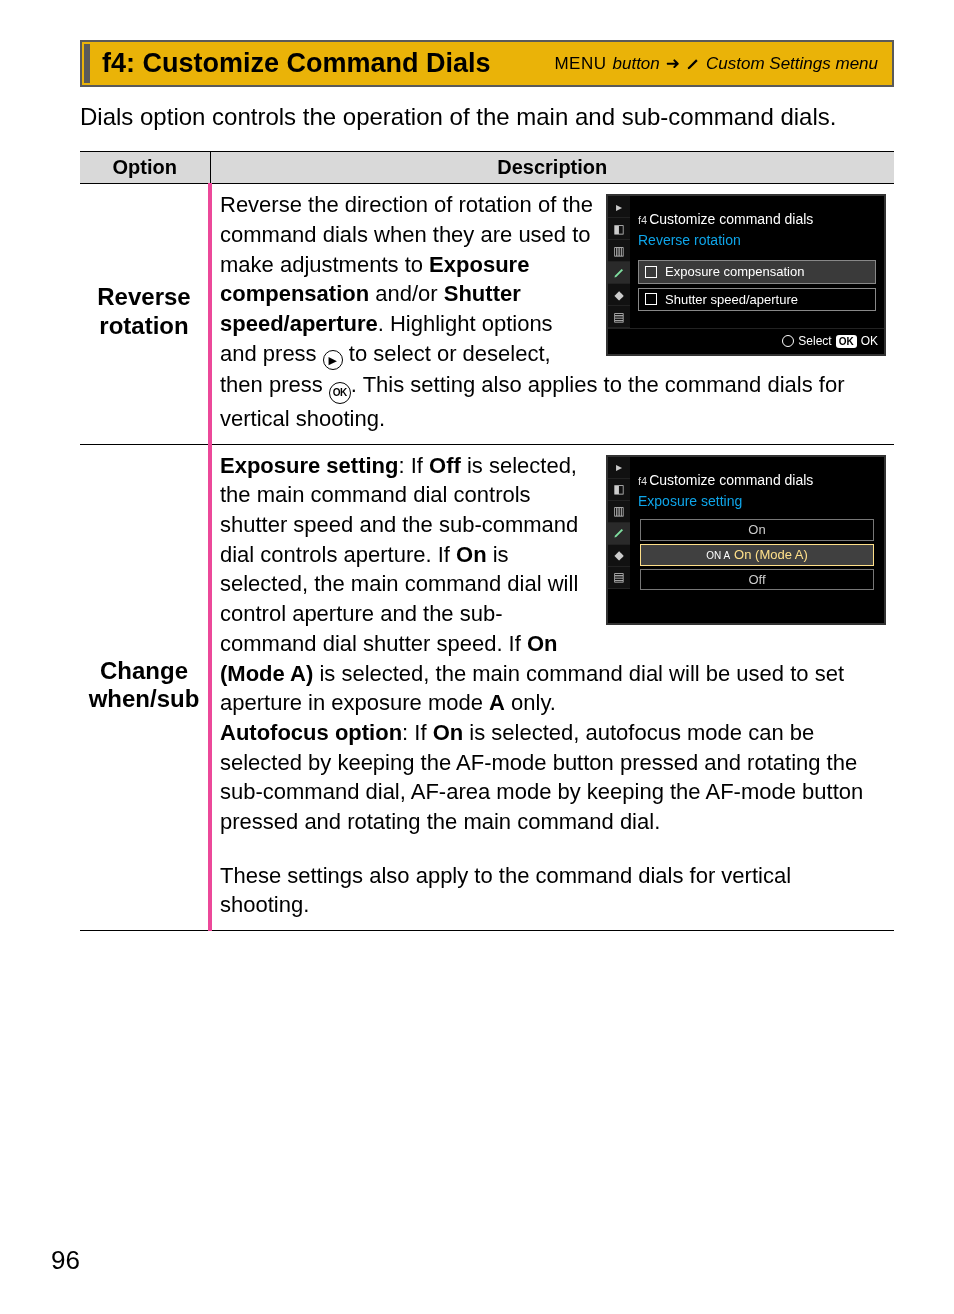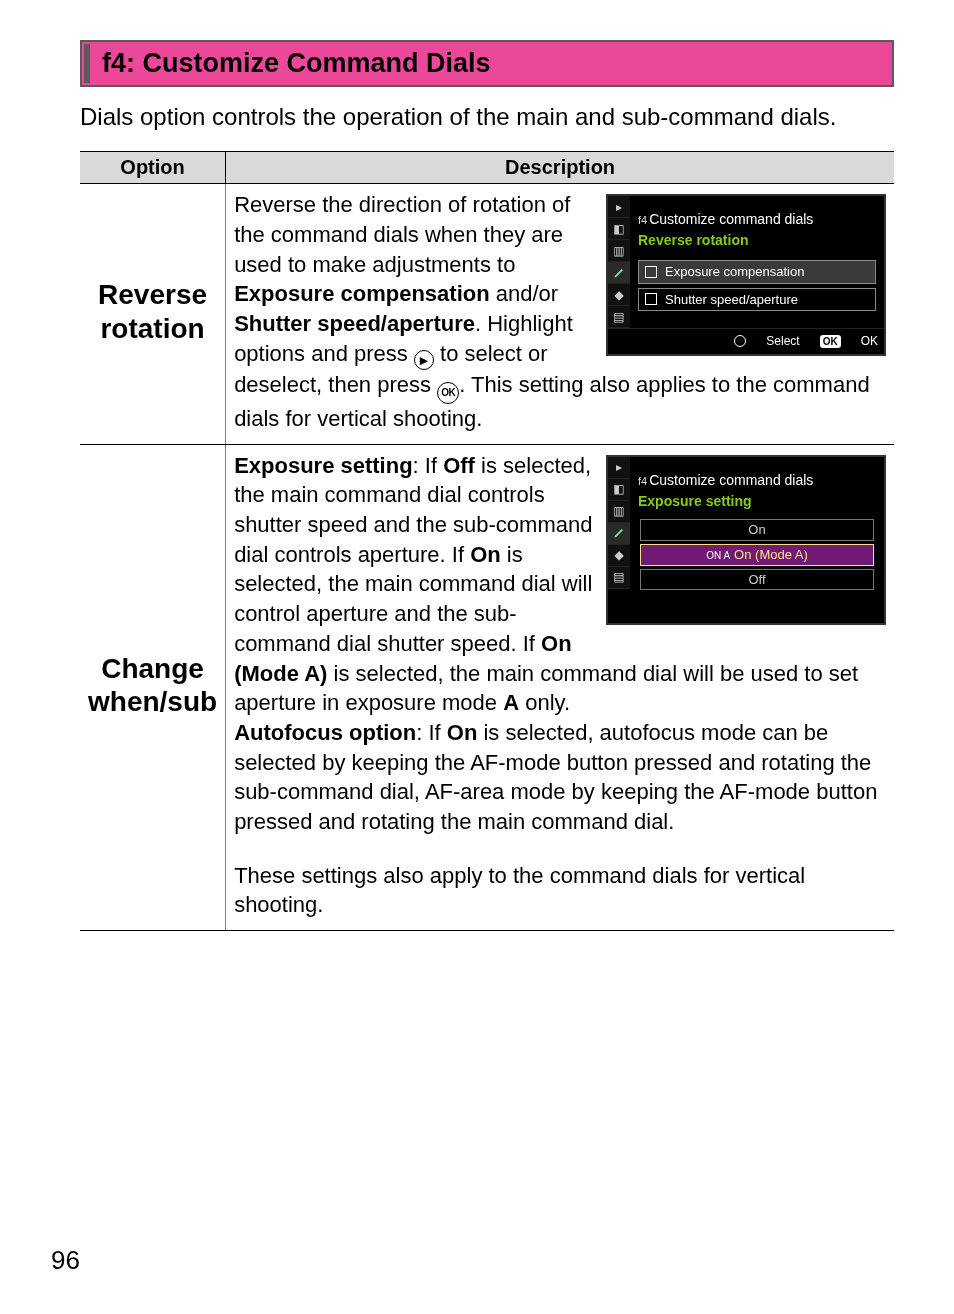--- a/index.html
+++ b/index.html
@@ -16,21 +16,21 @@
   .page {
     padding: 40px 60px 0 80px;
   }
   .heading-bar {
     border: 2px solid #5a5a5a;
     display: flex;
     align-items: center;
     padding: 6px 14px;
     margin-bottom: 14px;
     position: relative;
-    background: #ec4899;
+    background: #eab308;
   }
   .heading-bar::before {
     content: "";
     position: absolute;
     left: 2px; top: 2px; bottom: 2px;
     width: 6px;
     background: #5a5a5a;
   }
   .heading-title {
     font-weight: 800;
@@ -70,25 +70,25 @@
     font-weight: 800;
     font-size: 20px;
   }
   table.opts th.col-opt { border-right: 1px solid #000; width: 130px; }
   table.opts td {
     border-bottom: 1px solid #000;
     padding: 6px 8px 10px 8px;
     vertical-align: top;
   }
   table.opts td.col-opt {
-    border-right: 1px solid #ec4899;
+    border-right: 4px solid #ec4899;
     font-weight: 800;
     text-align: center;
     vertical-align: middle;
-    font-size: 28px;
+    font-size: 24px;
     line-height: 1.2;
   }
   .desc-cell { line-height: 1.35; font-size: 22px; }
   .desc-cell .float-wrap::after { content:""; display:block; clear:both; }
   .desc-cell .lcd {
     float: right;
     margin: 4px 0 6px 12px;
   }
   .bold { font-weight: 800; }
 
@@ -120,41 +120,41 @@
     color:#ccc;
     background:#111;
   }
   .lcd-iconcell.hl { background:#2a2a2a; }
   .lcd-main {
     flex: 1;
     padding: 12px 6px;
   }
   .lcd-title { color:#fff; font-size: 14px; padding: 2px 0 0 2px; }
   .lcd-title .pre { font-size:11px; color:#ddd; margin-right:2px; }
-  .lcd-sub { color:#84cc16; font-size: 14px; padding: 2px 0 6px 2px; font-weight: bold; }
+  .lcd-sub { color:#0ea5e9; font-size: 14px; padding: 2px 0 6px 2px; }
   .lcd-item {
     border: 1px solid #888;
     margin: 4px 2px;
     padding: 2px 6px;
     font-size: 13px;
     color:#fff;
     display:flex; align-items:center; gap:8px;
     background:#000;
   }
   .lcd-item .chk {
     width:12px; height:12px; border:1px solid #fff; display:inline-block;
   }
   .lcd-item.sel { background:#3a3a3a; }
   .lcd-footer {
     text-align: right;
     padding: 4px 6px 4px 6px;
     font-size: 12px;
     color:#fff;
     border-top: 1px solid #222;
-    display:flex; justify-content:flex-end; gap:20px; align-items:center;
+    display:flex; justify-content:flex-end; gap:4px; align-items:center;
   }
   .ok-chip {
     background:#fff; color:#000;
     border-radius: 3px;
     font-size: 10px;
     padding: 0 3px;
     font-weight: 700;
   }
   .dpad { width:12px;height:12px;border:1px solid #fff;border-radius:50%;position:relative;display:inline-block;}
 
@@ -164,21 +164,21 @@
     margin:3px 4px;
     text-align:center;
     font-size:13px;
     color:#ccc;
     padding:1px 0;
     background:#000;
   }
   .lcd-opt.highlight {
     border-color:#ffe08a;
     color:#ffe08a;
-    background:#701a75;
+    background:#404040;
   }
   .lcd-opt .onA { font-size:10px; margin-right:4px; color:#fff; }
 
   .circ-icon {
     display:inline-flex; width:20px; height:20px;
     border:1.5px solid #000; border-radius:50%;
     align-items:center; justify-content:center;
     font-size:11px; vertical-align:-3px;
   }
   .ok-badge {
@@ -197,20 +197,31 @@
     font-weight: 400;
   }
 </style>
 </head>
 <body>
 
 <div class="page">
 
   <div class="heading-bar">
     <span class="heading-title">f4: Customize Command Dials</span>
+    <span class="heading-path">
+      <span class="menu-word">MENU</span>
+      <span>button</span>
+      <span class="arrow">➜</span>
+      <span class="pencil-icon">
+        <svg width="14" height="14" viewBox="0 0 24 24">
+            <path d="M3 21l3.5-.8L20 6.7 17.3 4 3.8 17.5 3 21z" fill="#000"></path>
+          </svg>
+      </span>
+      <span>Custom Settings menu</span>
+    </span>
   </div>
 
   <p class="intro">Dials option controls the operation of the main and sub-command dials.</p>
 
   <table class="opts">
     <thead>
       <tr>
         <th class="col-opt">Option</th>
         <th>Description</th>
       </tr>

